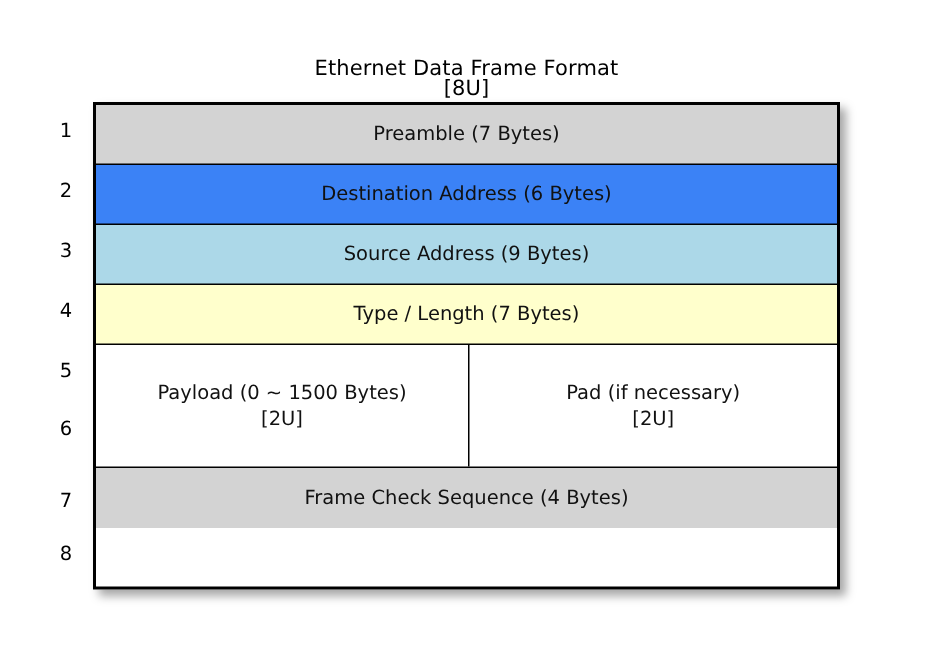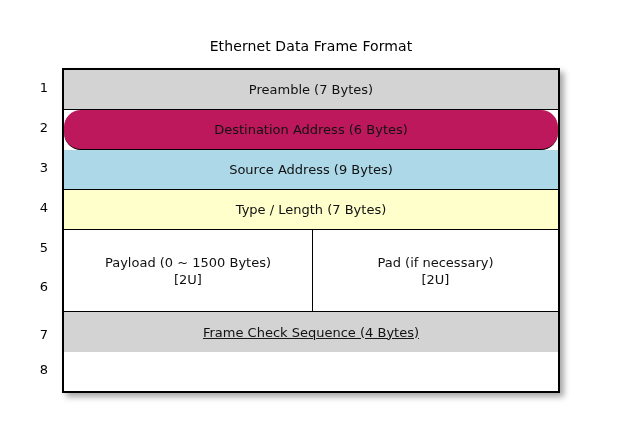--- a/index.html
+++ b/index.html
@@ -94,52 +94,53 @@
     box-sizing: border-box;
   }
   .split-cell.left  { width: 249px; border-right: 1px solid #000000; }
   .split-cell.right { width: 245px; }
 </style>
 </head>
 <body>
 
 <div class="diagram-title">
   <span class="title-main">Ethernet Data Frame Format</span>
+  <span class="title-sub">[8U]</span>
 </div>
 
 <div class="row-numbers">
     <div class="row-number" style="top: 13px;">1</div>
     <div class="row-number" style="top: 53px;">2</div>
     <div class="row-number" style="top: 93px;">3</div>
     <div class="row-number" style="top: 133px;">4</div>
     <div class="row-number" style="top: 173px;">5</div>
     <div class="row-number" style="top: 212px;">6</div>
     <div class="row-number" style="top: 260px;">7</div>
     <div class="row-number" style="top: 295px;">8</div>
   </div>
 
 <div class="frame-box">
     <div class="frame-row" style="height: 40px; background: rgb(211, 211, 211);">
       <div class="field-label">Preamble (7 Bytes)</div>
     </div>
-    <div class="frame-row" style="height: 40px; background: #be185d; border-radius: 17px;">
+    <div class="frame-row" style="height: 40px; background: #3b82f6;">
       <div class="field-label">Destination Address (6 Bytes)</div>
     </div>
     <div class="frame-row" style="height: 40px; background: rgb(172, 216, 232);">
       <div class="field-label">Source Address (9 Bytes)</div>
     </div>
     <div class="frame-row" style="height: 40px; background: rgb(255, 255, 204);">
       <div class="field-label">Type / Length (7 Bytes)</div>
     </div>
     <div class="frame-row split" style="height: 82px; background: rgb(255, 255, 255);">
       <div class="split-cell left">
         <div class="field-label">Payload (0 ~ 1500 Bytes)
 [2U]</div>
       </div>
       <div class="split-cell right">
         <div class="field-label">Pad (if necessary)
 [2U]</div>
       </div>
     </div>
-    <div class="frame-row" style="height: 40px; background: rgb(211, 211, 211); text-decoration: underline;">
+    <div class="frame-row" style="height: 40px; background: rgb(211, 211, 211);">
       <div class="field-label">Frame Check Sequence (4 Bytes)</div>
     </div>
   </div>
 
 </body></html>

